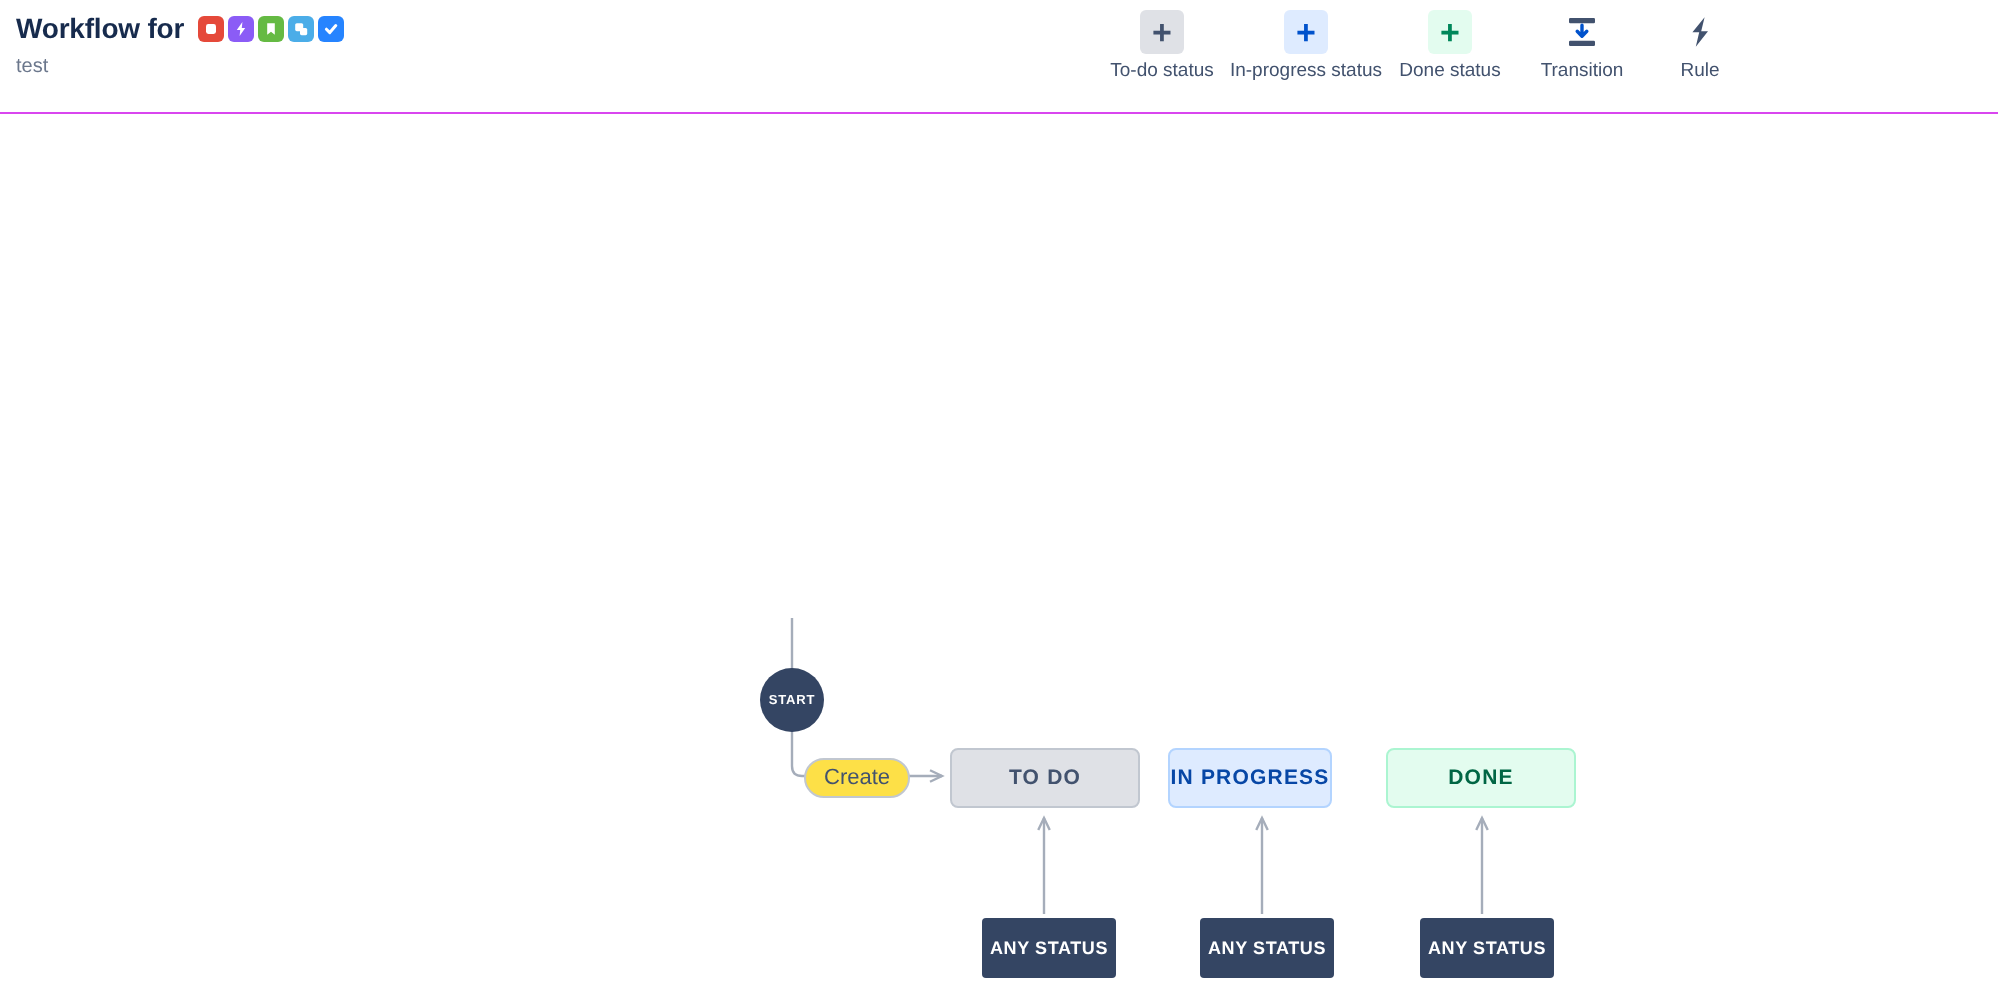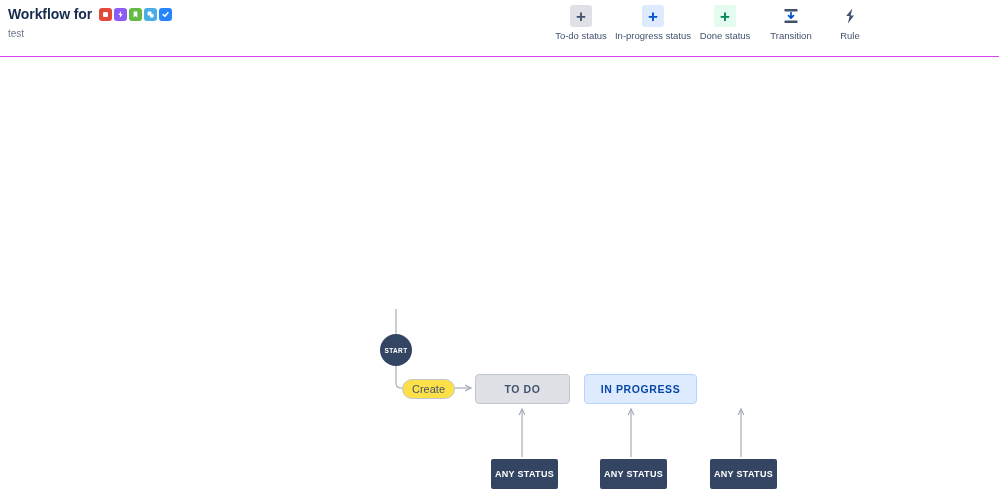--- a/index.html
+++ b/index.html
@@ -184,21 +184,21 @@
     white-space: nowrap;
   }
   .node-todo {
     left: 475px; top: 317px; width: 95px;
     background: #DFE1E6;
     border-color: #C1C7D0;
   }
   .node-todo .status-label { color: #42526E; }
 
   .node-inprogress {
-    left: 584px; top: 317px; width: 113px;
+    left: 584px; top: 317px; width: 82px;
     background: #DEEBFF;
     border-color: #B3D4FF;
   }
   .node-inprogress .status-label { color: #0747A6; }
 
   .node-done {
     left: 693px; top: 317px; width: 95px;
     background: #E3FCEF;
     border-color: #ABF5D1;
   }
@@ -342,20 +342,23 @@
   </div>
 
   <div class="status-node node-todo">
     <span class="status-label">TO DO</span>
   </div>
 
   <div class="status-node node-inprogress">
     <span class="status-label">IN PROGRESS</span>
   </div>
 
+  <div class="status-node node-done">
+    <span class="status-label">DONE</span>
+  </div>
 
   <div class="any-status any-1">
     <span class="any-status-label">ANY STATUS</span>
   </div>
   <div class="any-status any-2">
     <span class="any-status-label">ANY STATUS</span>
   </div>
   <div class="any-status any-3">
     <span class="any-status-label">ANY STATUS</span>
   </div>

